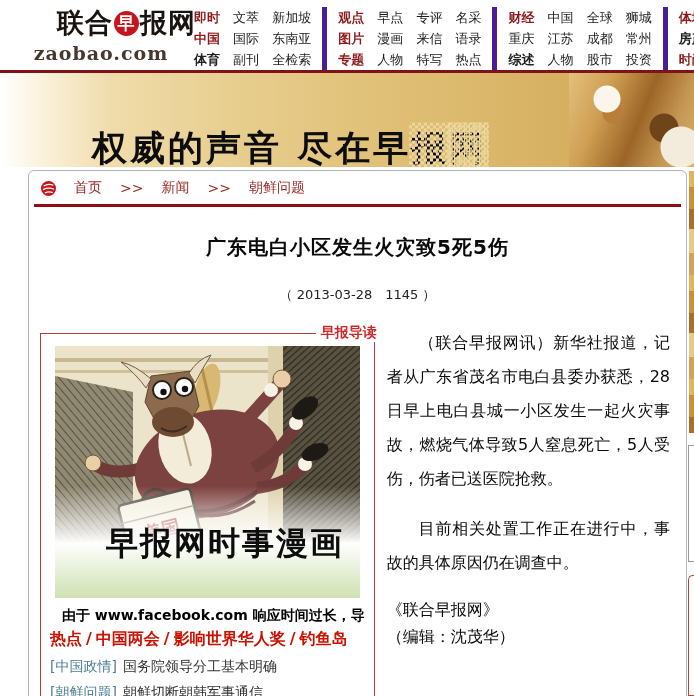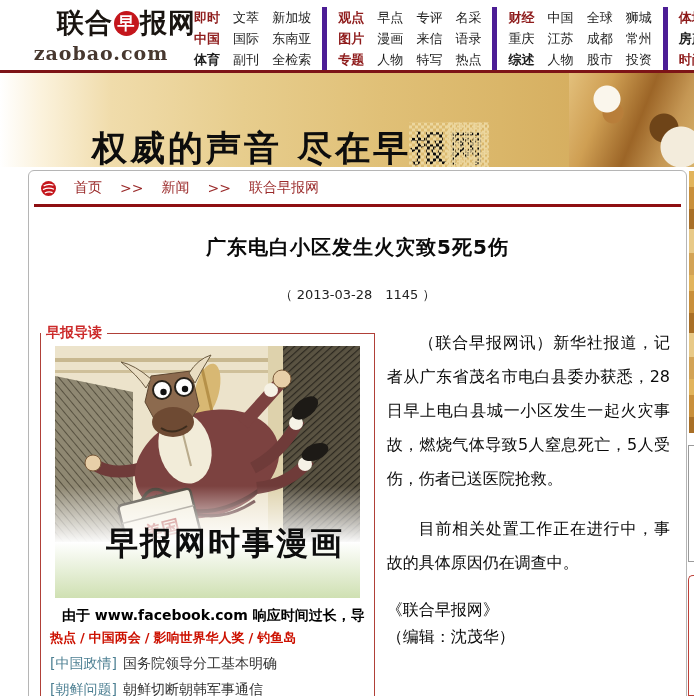--- a/index.html
+++ b/index.html
@@ -45,24 +45,24 @@
     background:#fff; border:1px solid #b5b5b5; border-radius:6px 6px 0 0; }
   .crumb { display:flex; align-items:center; gap:18px; padding:8px 12px 5px; font-size:14px; color:#9a2a2a; }
   .crumb .sep { color:#9a2a2a; }
   .crumb-link { cursor:pointer; }
   .crumb-rule { height:3px; background:#8e0e12; margin:2px 5px 0; }
   .art-title { text-align:center; font-size:20px; font-weight:bold; color:#0a0a0a; margin-top:27px; letter-spacing:1px; }
   .art-date { text-align:center; font-size:13px; color:#222; margin-top:25px; }
   .cols { display:flex; margin-top:20px; padding:0 8px 0 11px; gap:6px; }
   
   .reader { width:333px; flex:none; border:1px solid #b04038; margin:0; padding:2px 0 10px; }
-  .reader legend { color:#cc2a2a; font-weight:bold; font-size:14px; margin-left:0; padding:0 5px; }
+  .reader legend { color:#cc2a2a; font-weight:bold; font-size:14px; margin-left:8px; padding:0 5px;text-align:right; }
   .cartoon { display:block; margin:2px auto 4px; }
   .sb-headline { font-size:14px; font-weight:bold; color:#000; padding:5px 9px 1px; text-indent:12px; white-space:nowrap; cursor:pointer; }
-  .sb-hot { font-size:13px; font-weight:bold; color:#cc1100; padding:3px 9px 1px; white-space:nowrap; }
+  .sb-hot { font-size:16px; font-weight:bold; color:#cc1100; padding:3px 9px 1px; white-space:nowrap; }
   .sb-hot .hsep { margin:0 4px; }
   .sb-hot .hlink { cursor:pointer; }
   .sb-news { padding:2px 9px 0; font-size:14px; }
   .news-row { line-height:26px; white-space:nowrap; cursor:pointer; }
   .news-row .tag { color:#4c7f92; }
   .news-row .txt { color:#333; margin-left:6px; }
   
   .article { flex:1; font-size:16px; line-height:34px; color:#0a0a0a; padding:2px 8px 0 6px; text-align:justify; }
   .article p { margin:0 0 16px; text-indent:2em; }
   .art-source, .art-editor { text-align:left; font-size:16px; line-height:27px; color:#0a0a0a; padding-right:2px; }
@@ -159,21 +159,21 @@
 <div class="main-box">
   <div class="crumb">
     <svg width="15" height="15" viewBox="0 0 15 15">
       <circle cx="7.5" cy="7.5" r="7.5" fill="#c4161c"></circle>
       <path d="M2.6 5 Q7 2.2 12.4 4.2 M2 8.6 Q7.5 6 13 8.2 M3.8 12 Q8 9.8 11.6 11.6" stroke="#fff" stroke-width="1.2" fill="none"></path>
     </svg>
     <span class="crumb-link">首页</span>
     <span class="sep">&gt;&gt;</span>
     <span class="crumb-link">新闻</span>
     <span class="sep">&gt;&gt;</span>
-    <span class="crumb-link">联合早报网</span>
+    <span class="crumb-link">朝鲜问题</span>
   </div>
   <div class="crumb-rule"></div>
 
   <div class="art-title">广东电白小区发生火灾致5死5伤</div>
   <div class="art-date">（ 2013-03-28　1145 ）</div>
 
   <div class="cols">
 
     <fieldset class="reader">
       <legend>早报导读</legend>

